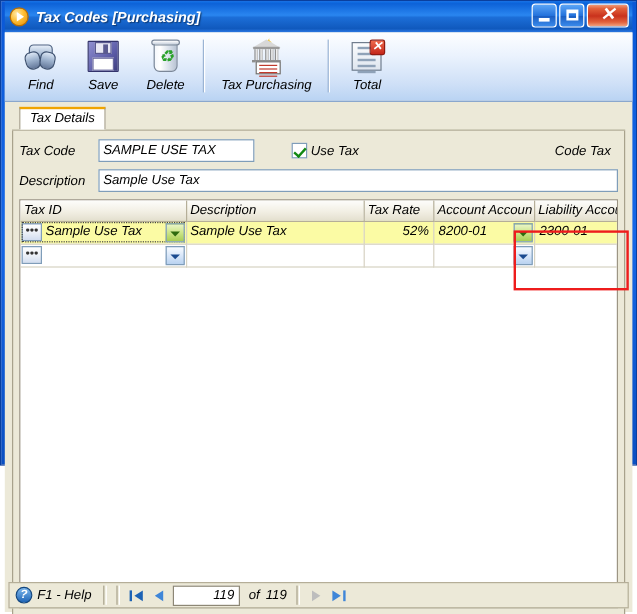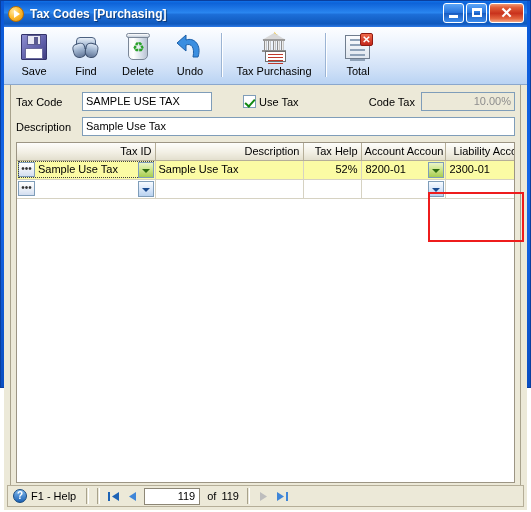--- a/index.html
+++ b/index.html
@@ -16,20 +16,21 @@
 
   
   .window {
     position: absolute;
     left: 0; top: 0;
     width: 531px; height: 388px;
     box-sizing: border-box;
     background: linear-gradient(to bottom, #0a58d6 0%, #1567e8 50%, #0a4fc2 100%);
     border: 1px solid #0a3f9e;
     padding: 0 3px 5px 3px;
+    font-style: italic;
   }
 
   
   .titlebar {
     height: 26px;
     position: relative;
     display: flex;
     align-items: center;
     background: linear-gradient(to bottom,
         #1171e8 0%, #0d62d8 8%, #2a86f0 45%, #1c6ed8 52%,
@@ -445,21 +446,21 @@
     border-collapse: collapse;
     table-layout: fixed;
     font-size: 11px;
   }
   .gtable th {
     background: linear-gradient(to bottom, #fdfdfb 0%, #f2efe4 55%, #e3dfce 100%);
     border-right: 1px solid #b5ae98;
     border-bottom: 1px solid #b5ae98;
     font-weight: normal;
     font-size: 11px;
-    text-align: right;
+    text-align: left;
     padding: 2px 3px;
     height: 17px;
     color: #000;
     white-space: nowrap;
     overflow: hidden;
     box-sizing: border-box;
     margin-left: 36px;
   }
   .gtable td {
     border-right: 1px solid #d6d2c2;
@@ -627,54 +628,46 @@
         </div>
     </div>
   </div>
 
   <div class="client">
 
     <div class="toolbar">
 
 
       <div class="tool">
+        <div class="tool-ico ico-find">
+          <span class="barrel"></span>
+            <span class="lens1"></span>
+            <span class="lens2"></span>
+        </div>
+        <div class="tool-label">Find</div>
+      </div>
+
+      <div class="tool">
         <div class="tool-ico ico-save">
           <span class="body"></span>
             <span class="shutter"></span>
             <span class="lbl"></span>
         </div>
         <div class="tool-label">Save</div>
-      </div>
-
-      <div class="tool">
-        <div class="tool-ico ico-find">
-          <span class="barrel"></span>
-            <span class="lens1"></span>
-            <span class="lens2"></span>
-        </div>
-        <div class="tool-label">Find</div>
       </div>
 
       <div class="tool">
         <div class="tool-ico ico-del">
           <span class="can"></span>
             <span class="lid"></span>
             <span class="rec">♻</span>
         </div>
         <div class="tool-label">Delete</div>
       </div>
 
-      <div class="tool">
-        <div class="tool-ico ico-undo">
-          <svg width="30" height="28" viewBox="0 0 30 28">
-            <path d="M23 24 C27 12 19 4 11 7 L11 2 L2 10 L11 18 L11 12 C16 10 20 14 18 24 Z" fill="#3a8ee0" stroke="#1b5ea8" stroke-width="1" stroke-linejoin="round"></path>
-          </svg>
-        </div>
-        <div class="tool-label">Undo</div>
-      </div>
 
       <div class="tsep"></div>
 
       <div class="tool wide">
         <div class="tool-ico ico-tc">
           <span class="star">✦</span>
             <span class="roof"></span>
             <span class="roof2"></span>
           <span class="cols">
               <i></i>
@@ -705,33 +698,35 @@
               <i></i>
               <i></i>
             </span>
           <span class="xbadge">✕</span>
         </div>
         <div class="tool-label">Total</div>
       </div>
 
     </div>
 
+    <div class="tabstrip">
+      <div class="tab">Tax Details</div>
+    </div>
 
     <div class="panel">
 
       <div class="row">
         <span class="lbl w70">Tax Code</span>
         <div class="inp taxcode">SAMPLE USE TAX</div>
         <div class="chkwrap">
           <span class="chk"></span>
           <span class="lbl">Use Tax</span>
         </div>
         <div class="totwrap">
           <span class="lbl">Code Tax</span>
-          <div class="inp readonly">10.00%</div>
         </div>
       </div>
 
       <div class="row">
         <span class="lbl w70">Description</span>
         <div class="inp desc">Sample Use Tax</div>
       </div>
 
       <div class="gridbox">
         <table class="gtable">
@@ -739,21 +734,21 @@
             <col style="width:138px">
               <col style="width:148px">
               <col style="width:58px">
             <col style="width:84px">
               <col style="width:91px">
           </colgroup>
           <thead>
             <tr>
               <th>Tax ID</th>
               <th>Description</th>
-              <th>Tax Help</th>
+              <th>Tax Rate</th>
               <th>Account Accoun</th>
               <th>Liability Account</th>
             </tr>
           </thead>
           <tbody>
             <tr class="sel">
               <td class="focuscell">
                 <div class="cellflex">
                   <span class="elips">•••</span>
                   <span class="celltext">Sample Use Tax</span>

